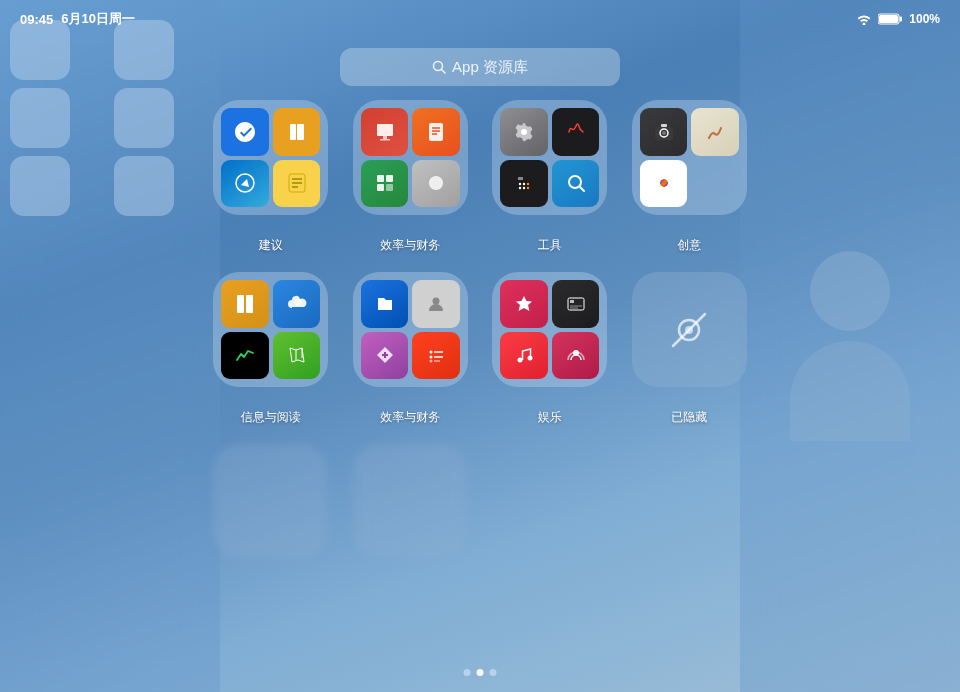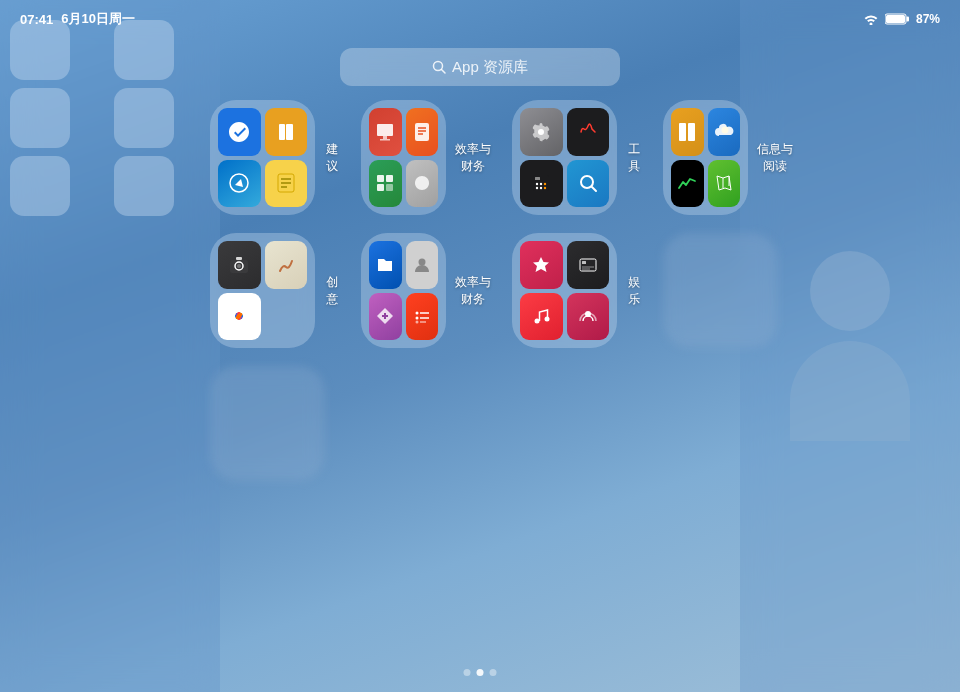--- a/index.html
+++ b/index.html
@@ -103,22 +103,23 @@
       grid-template-columns: 1fr 1fr 1fr 1fr;
       grid-template-rows: auto auto auto;
       gap: 18px;
       padding: 50px 10px 10px 10px;
       align-content: start;
     }
 
     
     .folder {
       display: flex;
+      flex-direction: column;
       align-items: center;
-      gap: 6px;
+      gap: 22px;
       cursor: pointer;
     }
 
     .folder-icon {
       width: 115px;
       height: 115px;
       border-radius: 26px;
       background: rgba(200,220,240,0.35);
       backdrop-filter: blur(8px);
       display: grid;
@@ -252,35 +253,35 @@
 <div class="bg-blur-right">
 
   <div style="width:100%;height:100%;display:flex;align-items:center;justify-content:center;flex-direction:column;">
     <div style="width:80px;height:80px;border-radius:50%;background:rgba(150,180,210,0.4);margin-bottom:10px;"></div>
     <div style="width:120px;height:100px;border-radius:60px 60px 0 0;background:rgba(150,180,210,0.3);"></div>
   </div>
 </div>
 
 <div class="status-bar">
   <div class="status-left">
-    <span>07:41</span>
+    <span>09:45</span>
     <span>6月10日周一</span>
   </div>
   <div class="status-right">
 
     <svg width="16" height="12" viewBox="0 0 16 12" fill="white">
       <path d="M8 9.5a1.5 1.5 0 1 1 0 3 1.5 1.5 0 0 1 0-3zm0-3.5a5.5 5.5 0 0 1 3.9 1.6l-1.4 1.4A3.5 3.5 0 0 0 8 8a3.5 3.5 0 0 0-2.5 1l-1.4-1.4A5.5 5.5 0 0 1 8 6zm0-3.5A9 9 0 0 1 14.4 5l-1.4 1.4A7 7 0 0 0 8 4.5 7 7 0 0 0 3 6.4L1.6 5A9 9 0 0 1 8 2.5z"></path>
     </svg>
 
     <svg width="25" height="12" viewBox="0 0 25 12" fill="white">
       <rect x="0" y="1" width="21" height="10" rx="2" stroke="white" stroke-width="1" fill="none"></rect>
       <rect x="1" y="2" width="19" height="8" rx="1.5" fill="white"></rect>
       <rect x="21.5" y="3.5" width="2.5" height="5" rx="1" fill="white"></rect>
     </svg>
-    <span>87%</span>
+    <span>100%</span>
   </div>
 </div>
 
 <div class="search-bar">
   <svg width="14" height="14" viewBox="0 0 14 14" fill="rgba(255,255,255,0.85)">
     <circle cx="6" cy="6" r="4.5" stroke="rgba(255,255,255,0.85)" stroke-width="1.5" fill="none"></circle>
     <line x1="9.5" y1="9.5" x2="13" y2="13" stroke="rgba(255,255,255,0.85)" stroke-width="1.5" stroke-linecap="round"></line>
   </svg>
   <span style="color:rgba(255,255,255,0.85);font-size:15px;">App 资源库</span>
 </div>
@@ -390,54 +391,20 @@
       </div>
 
       <div class="app-icon" style="background:linear-gradient(145deg,#2196d3,#1a78c2);">
         <svg width="22" height="22" viewBox="0 0 22 22" fill="white">
           <circle cx="10" cy="10" r="6" stroke="white" stroke-width="2" fill="none"></circle>
           <line x1="15" y1="15" x2="19" y2="19" stroke="white" stroke-width="2" stroke-linecap="round"></line>
         </svg>
       </div>
     </div>
     <span class="folder-label">工具</span>
-  </div>
-
-  <div class="folder">
-    <div class="folder-icon folder-reading">
-
-      <div class="app-icon" style="background:linear-gradient(145deg,#e8a020,#d49018);">
-        <svg width="22" height="22" viewBox="0 0 22 22" fill="white">
-          <rect x="3" y="2" width="7" height="18" rx="1"></rect>
-          <rect x="12" y="2" width="7" height="18" rx="1"></rect>
-        </svg>
-      </div>
-
-      <div class="app-icon" style="background:linear-gradient(145deg,#2c86e0,#1a6abf);">
-        <svg width="22" height="22" viewBox="0 0 22 22" fill="white">
-          <circle cx="12" cy="9" r="3.5" fill="#ffd700"></circle>
-          <path d="M6 15a4 4 0 0 1 0-8 4 4 0 0 1 7.9-1A4 4 0 0 1 18 14H6z" fill="white" opacity="0.9"></path>
-        </svg>
-      </div>
-
-      <div class="app-icon" style="background:#000;">
-        <svg width="22" height="22" viewBox="0 0 22 22" fill="none">
-          <polyline points="3,16 7,10 10,13 14,7 19,9" stroke="#30d158" stroke-width="1.8" fill="none" stroke-linecap="round" stroke-linejoin="round"></polyline>
-        </svg>
-      </div>
-
-      <div class="app-icon" style="background:linear-gradient(145deg,#60c030,#30a020);">
-        <svg width="22" height="22" viewBox="0 0 22 22" fill="white">
-          <polygon points="4,4 10,6 16,4 18,18 12,16 6,18" fill="none" stroke="white" stroke-width="1"></polygon>
-          <line x1="10" y1="6" x2="10" y2="16" stroke="white" stroke-width="1"></line>
-          <line x1="16" y1="4" x2="16" y2="14" stroke="white" stroke-width="1"></line>
-        </svg>
-      </div>
-    </div>
-    <span class="folder-label">信息与阅读</span>
   </div>
 
   <div class="folder">
     <div class="folder-icon folder-creative">
 
       <div class="app-icon" style="background:linear-gradient(145deg,#3a3a3c,#2c2c2e);">
         <svg width="22" height="22" viewBox="0 0 22 22" fill="white">
           <rect x="2" y="6" width="18" height="13" rx="2.5" fill="#3a3a3c"></rect>
           <circle cx="11" cy="12" r="4" stroke="white" stroke-width="1.5" fill="none"></circle>
           <circle cx="11" cy="12" r="2" fill="white" opacity="0.3"></circle>
@@ -464,20 +431,54 @@
             <ellipse rx="4" ry="2" fill="#ff6b00" transform="rotate(315)"></ellipse>
           </g>
         </svg>
       </div>
 
       <div class="app-icon" style="background:transparent;"></div>
     </div>
     <span class="folder-label">创意</span>
   </div>
 
+  <div class="folder">
+    <div class="folder-icon folder-reading">
+
+      <div class="app-icon" style="background:linear-gradient(145deg,#e8a020,#d49018);">
+        <svg width="22" height="22" viewBox="0 0 22 22" fill="white">
+          <rect x="3" y="2" width="7" height="18" rx="1"></rect>
+          <rect x="12" y="2" width="7" height="18" rx="1"></rect>
+        </svg>
+      </div>
+
+      <div class="app-icon" style="background:linear-gradient(145deg,#2c86e0,#1a6abf);">
+        <svg width="22" height="22" viewBox="0 0 22 22" fill="white">
+          <circle cx="12" cy="9" r="3.5" fill="#ffd700"></circle>
+          <path d="M6 15a4 4 0 0 1 0-8 4 4 0 0 1 7.9-1A4 4 0 0 1 18 14H6z" fill="white" opacity="0.9"></path>
+        </svg>
+      </div>
+
+      <div class="app-icon" style="background:#000;">
+        <svg width="22" height="22" viewBox="0 0 22 22" fill="none">
+          <polyline points="3,16 7,10 10,13 14,7 19,9" stroke="#30d158" stroke-width="1.8" fill="none" stroke-linecap="round" stroke-linejoin="round"></polyline>
+        </svg>
+      </div>
+
+      <div class="app-icon" style="background:linear-gradient(145deg,#60c030,#30a020);">
+        <svg width="22" height="22" viewBox="0 0 22 22" fill="white">
+          <polygon points="4,4 10,6 16,4 18,18 12,16 6,18" fill="none" stroke="white" stroke-width="1"></polygon>
+          <line x1="10" y1="6" x2="10" y2="16" stroke="white" stroke-width="1"></line>
+          <line x1="16" y1="4" x2="16" y2="14" stroke="white" stroke-width="1"></line>
+        </svg>
+      </div>
+    </div>
+    <span class="folder-label">信息与阅读</span>
+  </div>
+
 
 
   <div class="folder">
     <div class="folder-icon folder-productivity">
 
       <div class="app-icon" style="background:linear-gradient(145deg,#1c72e0,#0050b0);">
         <svg width="22" height="22" viewBox="0 0 22 22" fill="white">
           <path d="M4 5h6l2 2h6v10H4z" fill="white"></path>
         </svg>
       </div>
@@ -541,20 +542,30 @@
         <svg width="22" height="22" viewBox="0 0 22 22" fill="white">
           <circle cx="11" cy="9" r="3" fill="white"></circle>
           <path d="M6 16c0-2.8 2.2-5 5-5s5 2.2 5 5" stroke="white" stroke-width="1.5" fill="none"></path>
           <path d="M3 16c0-4.4 3.6-8 8-8s8 3.6 8 8" stroke="white" stroke-width="1.5" fill="none" opacity="0.6"></path>
         </svg>
       </div>
     </div>
     <span class="folder-label">娱乐</span>
   </div>
 
+  <div class="folder">
+    <div class="folder-icon" style="background:rgba(150,180,210,0.35);display:flex;align-items:center;justify-content:center;">
+      <svg width="48" height="48" viewBox="0 0 48 48" fill="none">
+        <circle cx="24" cy="24" r="10" stroke="rgba(255,255,255,0.7)" stroke-width="2.5" fill="none"></circle>
+        <circle cx="24" cy="24" r="4" fill="rgba(255,255,255,0.6)"></circle>
+        <line x1="8" y1="40" x2="40" y2="8" stroke="rgba(255,255,255,0.7)" stroke-width="2.5" stroke-linecap="round"></line>
+      </svg>
+    </div>
+    <span class="folder-label">已隐藏</span>
+  </div>
 
   <div class="folder folder-blurred">
     <div class="folder-icon" style="background:rgba(150,180,210,0.25);filter:blur(4px);">
     </div>
   </div>
 
   <div class="folder folder-blurred">
     <div class="folder-icon" style="background:rgba(150,180,210,0.25);filter:blur(4px);">
     </div>
   </div>

